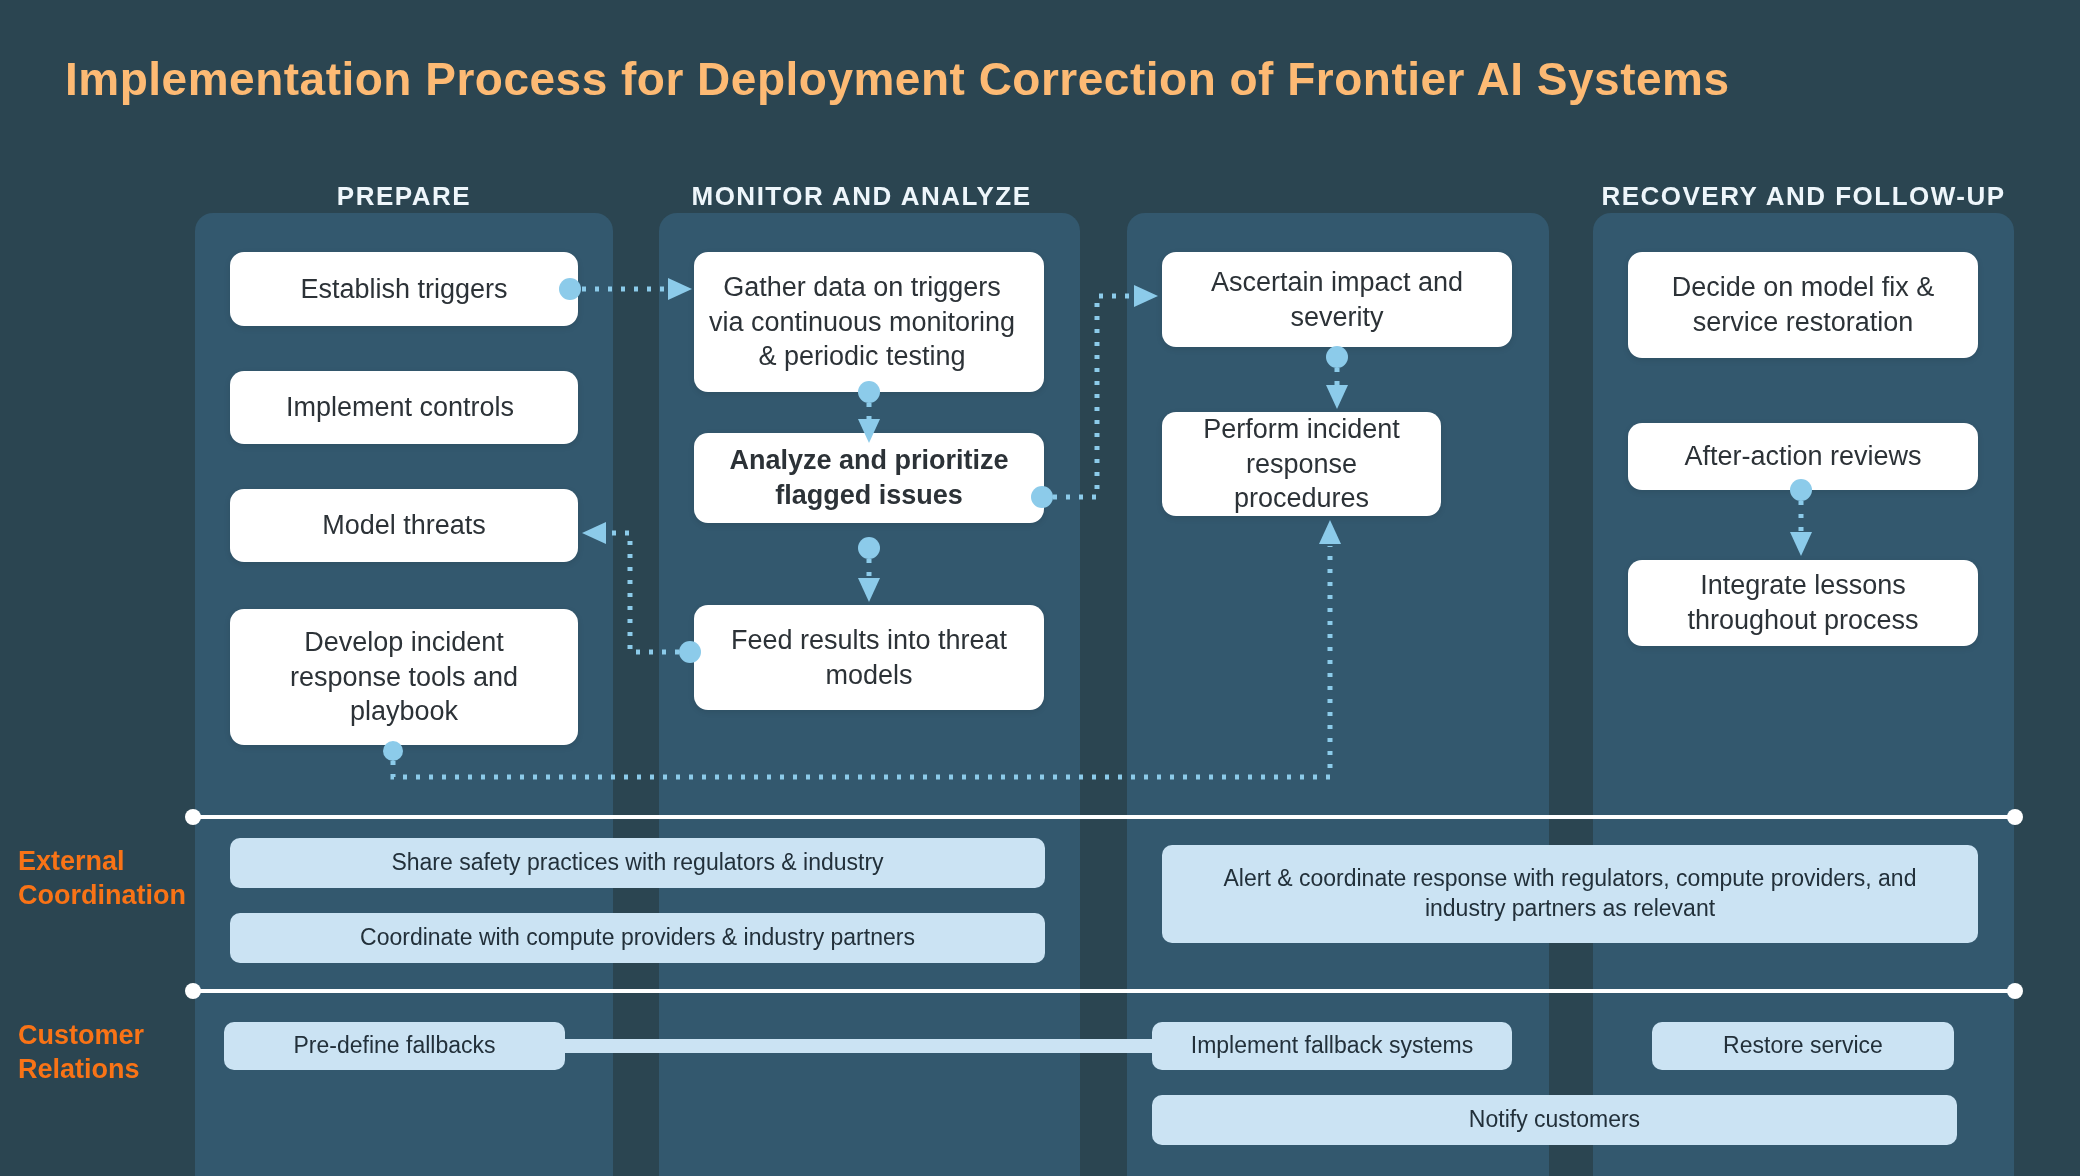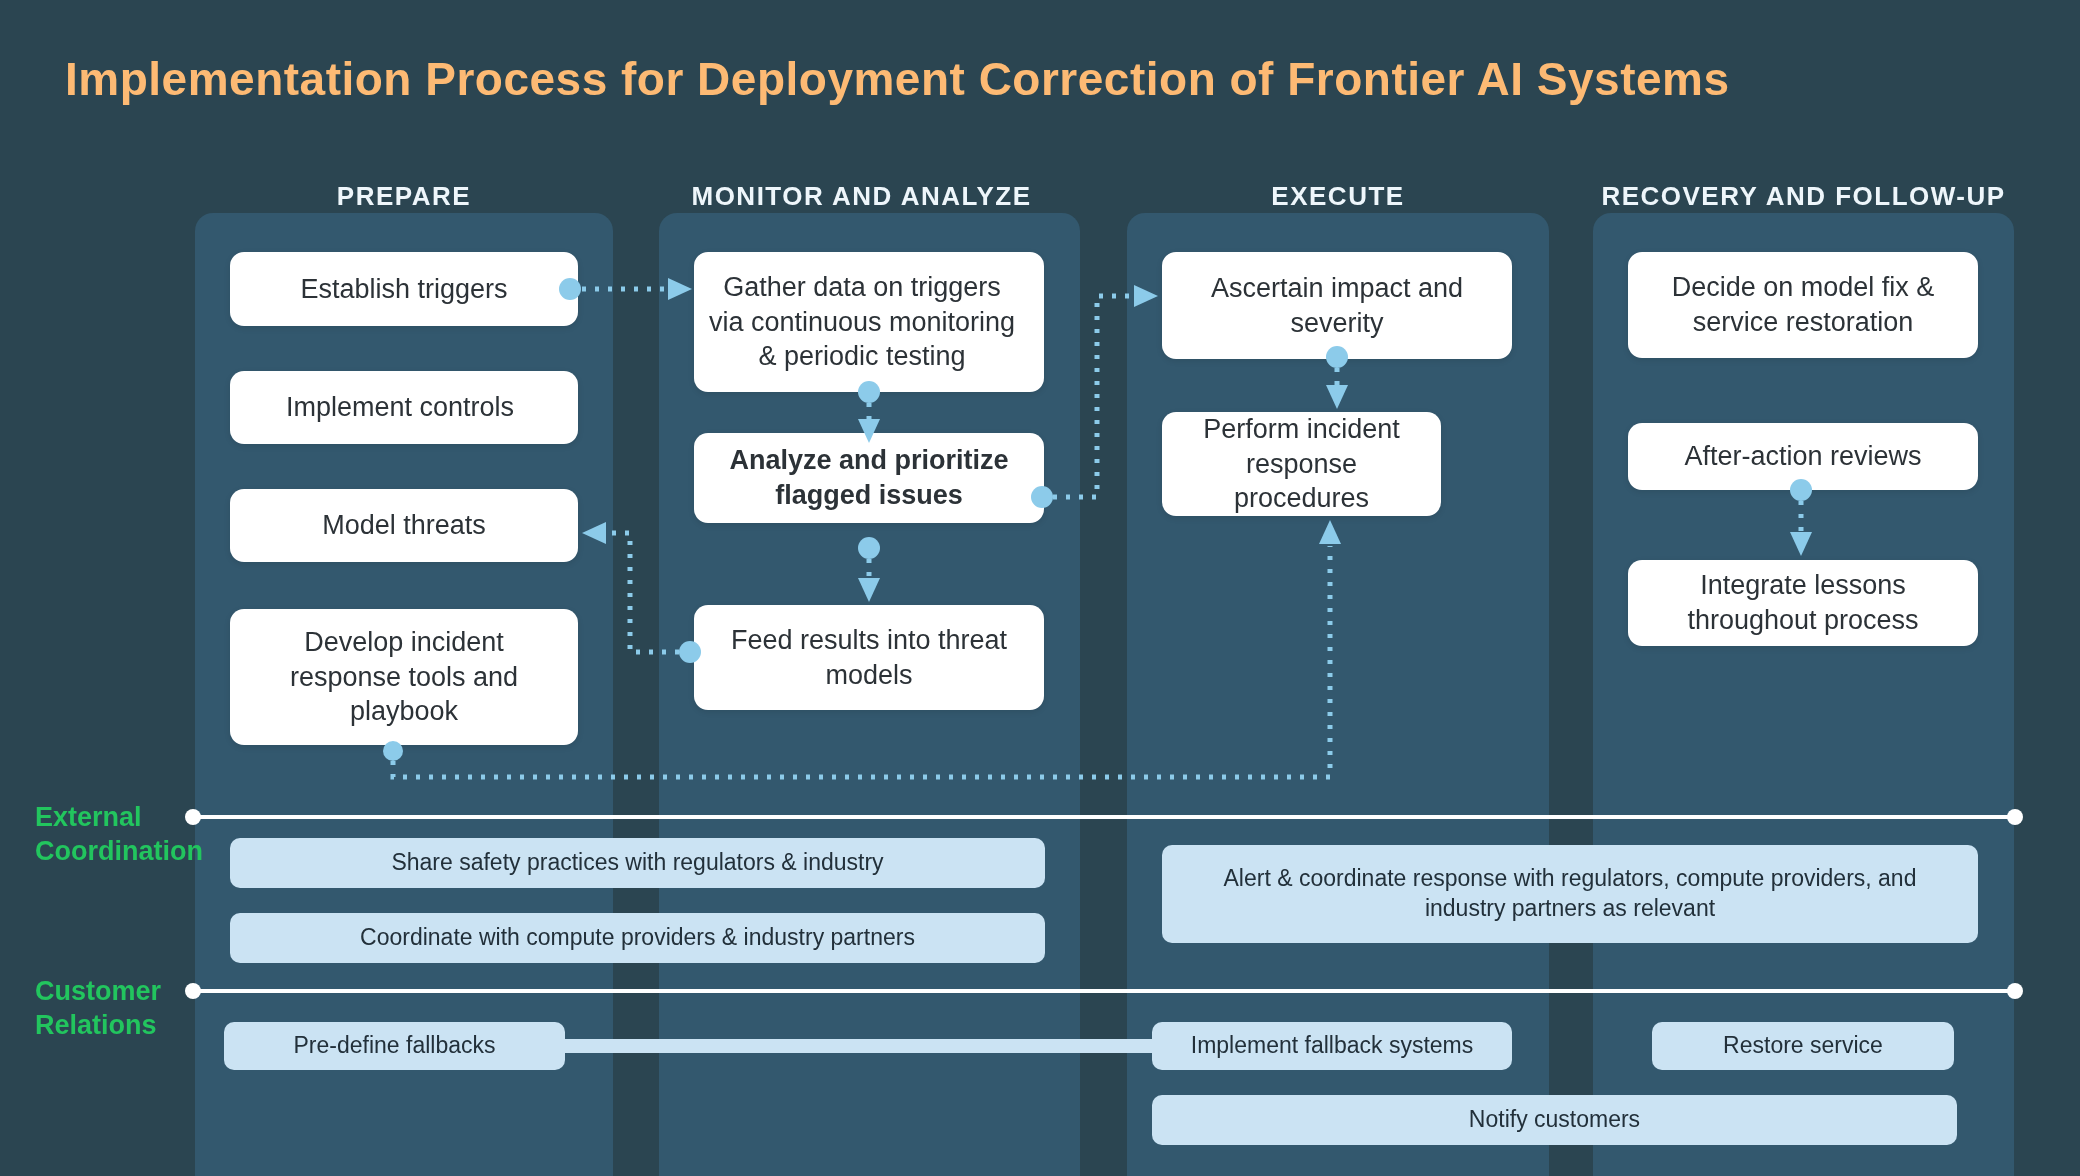--- a/index.html
+++ b/index.html
@@ -33,22 +33,22 @@
     box-shadow:0 2px 6px rgba(0,0,0,.10);
   }
   .lanebox{
     position:absolute;z-index:2;
     background:#cbe3f3;border-radius:10px;
     display:flex;align-items:center;justify-content:center;
     text-align:center;color:#22303a;font-size:23px;line-height:1.3;
     padding:0 28px;box-sizing:border-box;
   }
   .lane-label{
-    position:absolute;z-index:4;left:35px;width:180px;
-    color:#22c55e;font-size:27px;font-weight:bold;line-height:1.25;
+    position:absolute;z-index:4;left:18px;width:180px;
+    color:#f97316;font-size:27px;font-weight:bold;line-height:1.25;margin-top:44px;
   }
   .fallback-link{
     position:absolute;z-index:1;
     background:#cbe3f3;
   }
   svg.overlay{
     position:absolute;left:0;top:0;z-index:3;pointer-events:none;
   }
   svg .dot-line{stroke:#8ccbea;stroke-width:5;fill:none;stroke-dasharray:4 9;}
   svg .nub{fill:#8ccbea;}
@@ -58,40 +58,39 @@
 </style>
 </head>
 <body>
 
 <div class="canvas">
 
   <div class="title">Implementation Process for Deployment Correction of Frontier AI Systems</div>
 
   <div class="col-header" style="left:195px;width:418px;">PREPARE</div>
   <div class="col-header" style="left:651px;width:421px;">MONITOR AND ANALYZE</div>
-  <div class="col-header" style="left:1127px;width:422px;">EXECUTE</div>
   <div class="col-header" style="left:1593px;width:421px;">RECOVERY AND FOLLOW-UP</div>
 
   <div class="panel" style="left:195px;width:418px;"></div>
   <div class="panel" style="left:659px;width:421px;"></div>
   <div class="panel" style="left:1127px;width:422px;"></div>
   <div class="panel" style="left:1593px;width:421px;"></div>
 
   <div class="fallback-link" style="left:540px;top:1039px;width:630px;height:14px;"></div>
 
   <div class="pbox" style="left:230px;top:252px;width:348px;height:74px;">Establish triggers</div>
   <div class="pbox" style="left:230px;top:371px;width:348px;height:73px;padding-left:16px;">Implement controls</div>
   <div class="pbox" style="left:230px;top:489px;width:348px;height:73px;">Model threats</div>
   <div class="pbox" style="left:230px;top:609px;width:348px;height:136px;">Develop incident response tools and playbook</div>
 
   <div class="pbox" style="left:694px;top:252px;width:350px;height:140px;padding-left:10px;">Gather data on triggers via continuous monitoring &amp; periodic testing</div>
   <div class="pbox" style="left:694px;top:433px;width:350px;height:90px;font-weight:bold;">Analyze and prioritize flagged issues</div>
   <div class="pbox" style="left:694px;top:605px;width:350px;height:105px;">Feed results into threat models</div>
 
-  <div class="pbox" style="left:1162px;top:252px;width:350px;height:107px;">Ascertain impact and severity</div>
+  <div class="pbox" style="left:1162px;top:252px;width:350px;height:95px;">Ascertain impact and severity</div>
   <div class="pbox" style="left:1162px;top:412px;width:279px;height:104px;">Perform incident response procedures</div>
 
   <div class="pbox" style="left:1628px;top:252px;width:350px;height:106px;">Decide on model fix &amp; service restoration</div>
   <div class="pbox" style="left:1628px;top:423px;width:350px;height:67px;">After-action reviews</div>
   <div class="pbox" style="left:1628px;top:560px;width:350px;height:86px;">Integrate lessons throughout process</div>
 
   <div class="lane-label" style="top:801px;">External Coordination</div>
   <div class="lane-label" style="top:975px;">Customer Relations</div>
 
   <div class="lanebox" style="left:230px;top:838px;width:815px;height:50px;">Share safety practices with regulators &amp; industry</div>

